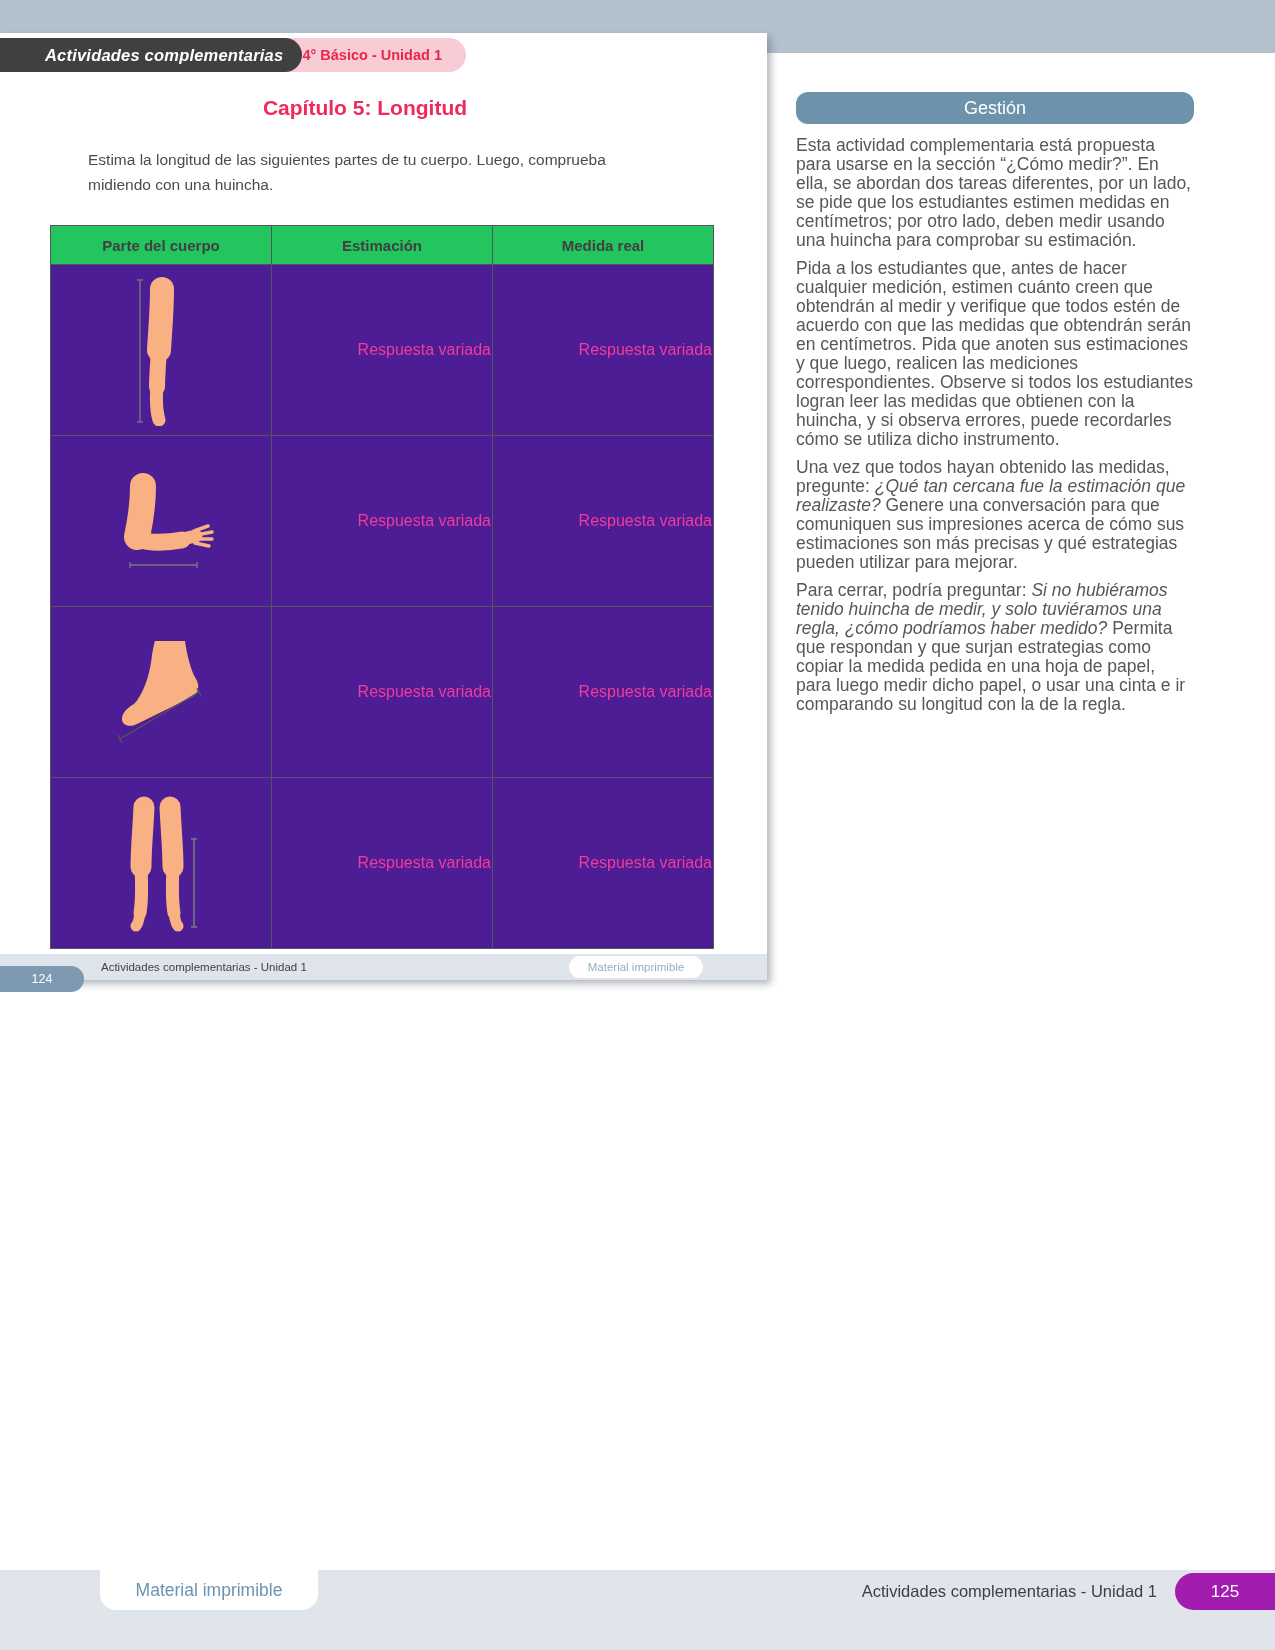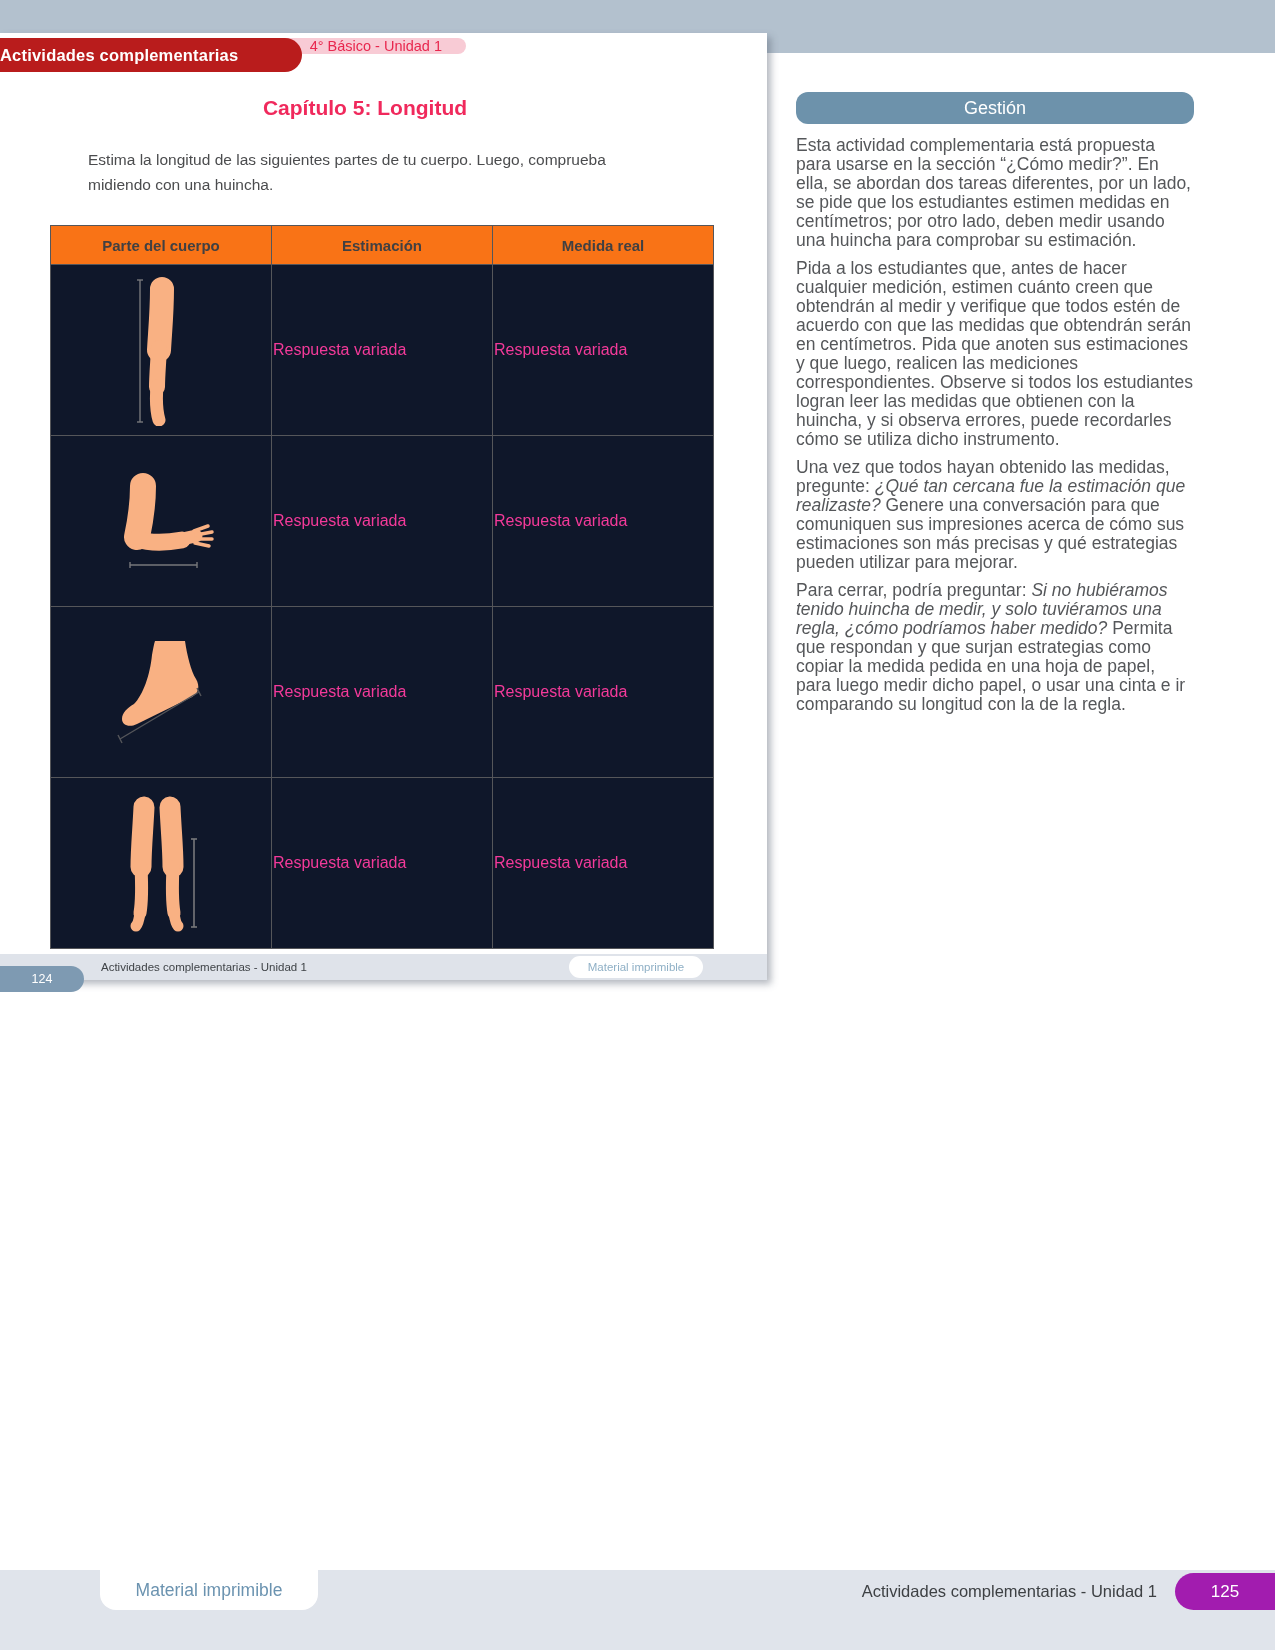--- a/index.html
+++ b/index.html
@@ -10,46 +10,46 @@
   
   .top-band{position:absolute;top:0;left:0;width:1275px;height:53px;background:#b3c1ce;}
 
   
   .worksheet{
     position:absolute;left:0;top:33px;width:767px;height:947px;background:#ffffff;
     box-shadow:4px 4px 7px rgba(90,100,115,0.45);
   }
   .ws-header{position:absolute;top:5px;left:0;width:470px;height:34px;}
   .pink-pill{
-    position:absolute;left:240px;top:0;width:226px;height:16px;background:#f8cbd5;
+    position:absolute;left:240px;top:0;width:226px;height:34px;background:#f8cbd5;
     border-radius:0 17px 17px 0;display:flex;align-items:center;justify-content:flex-end;
-    padding-right:24px;box-sizing:border-box;color:#e8274e;font-weight:normal;font-size:14.5px;
+    padding-right:24px;box-sizing:border-box;color:#e8274e;font-weight:bold;font-size:14.5px;
   }
   .red-pill{
-    position:absolute;left:0;top:0;width:302px;height:34px;background:#b91c1c;
-    border-radius:0 17px 17px 0;display:flex;align-items:center;
-    box-sizing:border-box;color:#ffffff;font-weight:bold;font-size:16.5px;letter-spacing:0.2px;
+    position:absolute;left:0;top:0;width:302px;height:34px;background:#404040;
+    border-radius:0 17px 17px 0;display:flex;align-items:center;padding-left:45px;
+    box-sizing:border-box;color:#ffffff;font-weight:bold;font-size:16.5px;letter-spacing:0.2px;font-style:italic;
   }
   .ws-title{
     position:absolute;top:63px;left:0;width:730px;text-align:center;
     color:#f0295c;font-weight:bold;font-size:21px;
   }
   .ws-instructions{
     position:absolute;top:114px;left:88px;width:568px;
     font-size:15.5px;line-height:1.62;color:#4b4c4e;
   }
   table.ws-table{
     position:absolute;top:192px;left:50px;border-collapse:collapse;table-layout:fixed;
   }
   .ws-table th,.ws-table td{border:1.6px solid #55565a;}
   .ws-table th{
-    width:218px;height:36px;background:#f97316;color:#414042;
+    width:218px;height:36px;background:#22c55e;color:#414042;
     font-size:15px;font-weight:bold;text-align:center;
   }
-  .ws-table td{height:168px;text-align:left;vertical-align:middle;background:#0f172a;}
+  .ws-table td{height:168px;text-align:right;vertical-align:middle;background:#4c1d95;}
   .ws-table td.answer{color:#f43a9a;font-size:16px;}
   .cell-art{display:flex;align-items:center;justify-content:center;height:100%;}
 
   .ws-footer{position:absolute;left:0;bottom:0;width:767px;height:26px;background:#dfe3ea;}
   .badge-124{
     position:absolute;left:0;top:12px;width:84px;height:26px;background:#7e9ab2;
     border-radius:0 13px 13px 0;color:#ffffff;font-size:12.5px;
     display:flex;align-items:center;justify-content:center;
   }
   .ws-footer-label{

